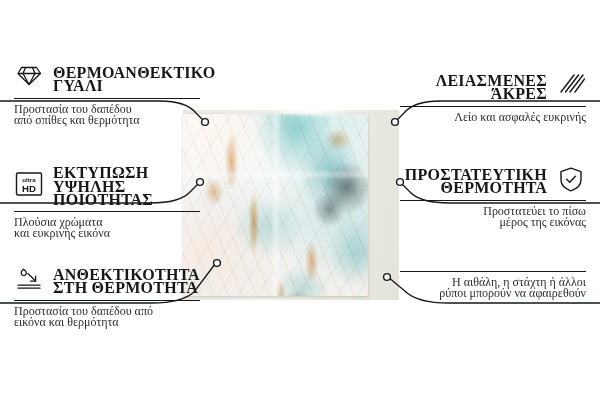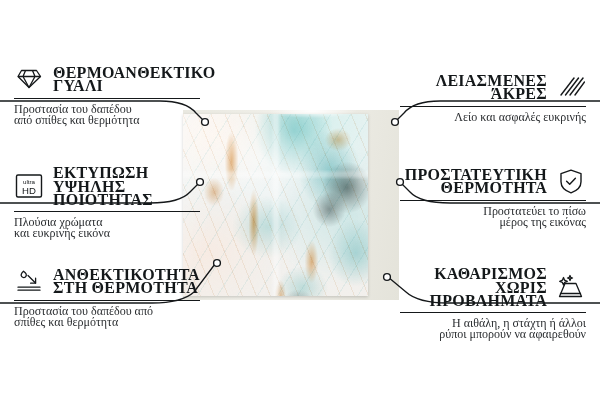--- a/index.html
+++ b/index.html
@@ -128,23 +128,24 @@
     align-items: center;
     gap: 9px;
     min-height: 30px;
   }
   .feature.right .feat-head { flex-direction: row-reverse; }
 
   .feat-icon {
     flex: 0 0 auto;
     width: 30px; height: 30px;
     display: flex;
-    align-items: center;
+    align-items: flex-start;
     justify-content: center;
     color: #15181a;
+    font-weight: bold;
   }
   .feat-title {
     font-size: 16px;
     line-height: 13.5px;
     letter-spacing: .25px;
     color: #14181a;
     font-weight: 700;
   }
   .feat-rule {
     height: 0;
@@ -241,21 +242,21 @@
         <path d="M13 7.5 20.5 15"></path>
         <path d="M15.6 15.2h5v-5"></path>
         <path d="M3 19.2h22M3 22.2h22"></path>
       </svg>
     </span>
     <span class="feat-title">ΑΝΘΕΚΤΙΚΟΤΗΤΑ
 ΣΤΗ ΘΕΡΜΟΤΗΤΑ</span>
   </div>
   <div class="feat-rule"></div>
   <div class="feat-desc">Προστασία του δαπέδου από
-σπίθες και θερμότητα</div>
+εικόνα και θερμότητα</div>
 </div>
 
 <div class="feature right" style="top:72px">
   <div class="feat-head">
     <span class="feat-icon">
       <svg width="28" height="24" viewBox="0 0 28 24" fill="none" stroke="currentColor" stroke-width="1.4" stroke-linecap="round">
         <path d="M4 20 17 3"></path>
         <path d="M8.5 20 21.5 3"></path>
         <path d="M13 20 26 3"></path>
         <path d="M18 20 27.5 7"></path>
@@ -278,28 +279,16 @@
     </span>
     <span class="feat-title">ΠΡΟΣΤΑΤΕΥΤΙΚΗ
 ΘΕΡΜΟΤΗΤΑ</span>
   </div>
   <div class="feat-rule"></div>
   <div class="feat-desc">Προστατεύει το πίσω
 μέρος της εικόνας</div>
 </div>
 
 <div class="feature right" style="top:267px">
-  <div class="feat-head">
-    <span class="feat-icon">
-      <svg width="30" height="26" viewBox="0 0 30 26" fill="none" stroke="currentColor" stroke-width="1.3" stroke-linecap="round" stroke-linejoin="round">
-        <path d="M3.5 22.5 9 9.5h11l5.5 13z"></path>
-        <path d="M4.5 19.5h20"></path>
-        <path d="M7.5 3.5 8.6 6.2 11.3 7.3 8.6 8.4 7.5 11.1 6.4 8.4 3.7 7.3 6.4 6.2z"></path>
-        <path d="M14 1.5 14.7 3.3 16.5 4 14.7 4.7 14 6.5 13.3 4.7 11.5 4 13.3 3.3z"></path>
-      </svg>
-    </span>
-    <span class="feat-title">ΚΑΘΑΡΙΣΜΟΣ ΧΩΡΙΣ
-ΠΡΟΒΛΗΜΑΤΑ</span>
-  </div>
   <div class="feat-rule"></div>
   <div class="feat-desc">Η αιθάλη, η στάχτη ή άλλοι
 ρύποι μπορούν να αφαιρεθούν</div>
 </div>
 
 </body></html>

